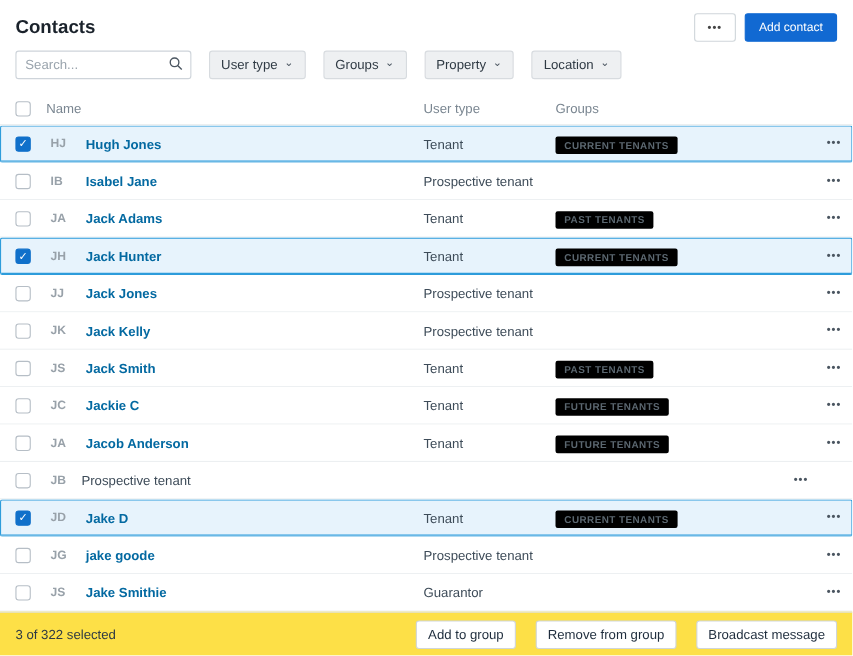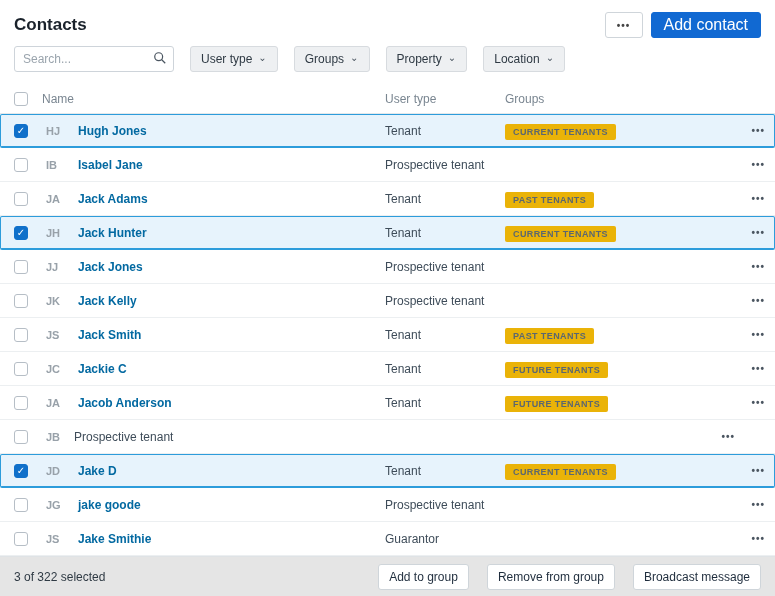--- a/index.html
+++ b/index.html
@@ -5,21 +5,21 @@
   * { box-sizing: border-box; margin: 0; padding: 0; }
   html, body { width: 775px; height: 596px; overflow: hidden; background: #fff;
     font-family: "Liberation Sans", sans-serif; }
   .app { width: 775px; height: 596px; display: flex; flex-direction: column; background: #fff; }
 
   
   .topbar { display: flex; align-items: center; justify-content: space-between; padding: 10px 14px 0 14px; height: 40px; }
   .page-title { font-size: 17px; font-weight: 700; color: #1a222b; }
   .topbar-right { display: flex; gap: 8px; }
   .btn { display: inline-flex; align-items: center; justify-content: center; height: 26px;
-    border: 1px solid #cfd5da; border-radius: 3px; background: #fff; font-size: 16px;
+    border: 1px solid #cfd5da; border-radius: 3px; background: #fff; font-size: 11px;
     color: #2f3a44; cursor: pointer; padding: 0 10px; }
   .btn-more { width: 38px; letter-spacing: 1px; font-size: 10px; color: #444; font-weight: 700; }
   .btn-primary { background: #1169d2; border-color: #1169d2; color: #fff; font-weight: 400; padding: 0 12px; }
 
   
   .filterbar { display: flex; align-items: center; gap: 16px; padding: 6px 14px 0 14px; height: 32px; }
   .search-wrap { position: relative; width: 160px; }
   .search-input { width: 160px; height: 26px; border: 1px solid #ced4da; border-radius: 3px;
     padding: 0 26px 0 8px; font-size: 12px; color: #2f3a44; outline: none; font-family: "Liberation Sans", sans-serif; }
   .search-input::placeholder { color: #9aa4ad; }
@@ -37,27 +37,27 @@
   .rows { flex: 1; overflow: hidden; }
   .row { padding: 0 10px 0 14px; height: 34px; border-bottom: 1px solid #eceff1; background: #fff; cursor: pointer; }
   .row.selected { background: #e7f3fc; box-shadow: inset 0 0 0 1px #2d9cdb; border-bottom-color: #2d9cdb; border-radius: 2px; }
 
   .cb { width: 14px; height: 14px; border: 1px solid #b6bec6; border-radius: 3px; background: #fff;
     display: inline-flex; align-items: center; justify-content: center; font-size: 10px; color: #fff; cursor: pointer; }
   .cb.checked { background: #1070ca; border-color: #1070ca; }
   .initials { font-size: 11px; font-weight: 700; color: #98a1a9; padding-left: 8px; }
   .name { font-size: 12px; font-weight: 700; color: #0369a1; padding-left: 4px; }
   .utype { font-size: 12px; color: #3e4c59; }
-  .badge { display: inline-block; background: #eab308; color: #5b6770; font-size: 9px; font-weight: 700;
+  .badge { display: inline-block; background: #000000; color: #5b6770; font-size: 9px; font-weight: 700;
     letter-spacing: .4px; padding: 3px 8px; border-radius: 2px; }
   .menu-dots { font-size: 10px; letter-spacing: 1px; color: #4a5560; font-weight: 700; text-align: right; cursor: pointer; }
 
   
   .footer { height: 40px; border-top: 1px solid #dfe3e6; display: flex; align-items: center;
-    justify-content: space-between; padding: 0 14px; background: #e5e5e5; }
+    justify-content: space-between; padding: 0 14px; background: #fde047; }
   .selection-count { font-size: 12px; color: #2f3a44; }
   .footer-actions { display: flex; gap: 18px; }
   .footer-btn { height: 26px; padding: 0 10px; font-size: 12px; color: #1f2d3d; }
 </style>
 </head>
 <body>
 
 <div class="app">
 
   <div class="topbar">

